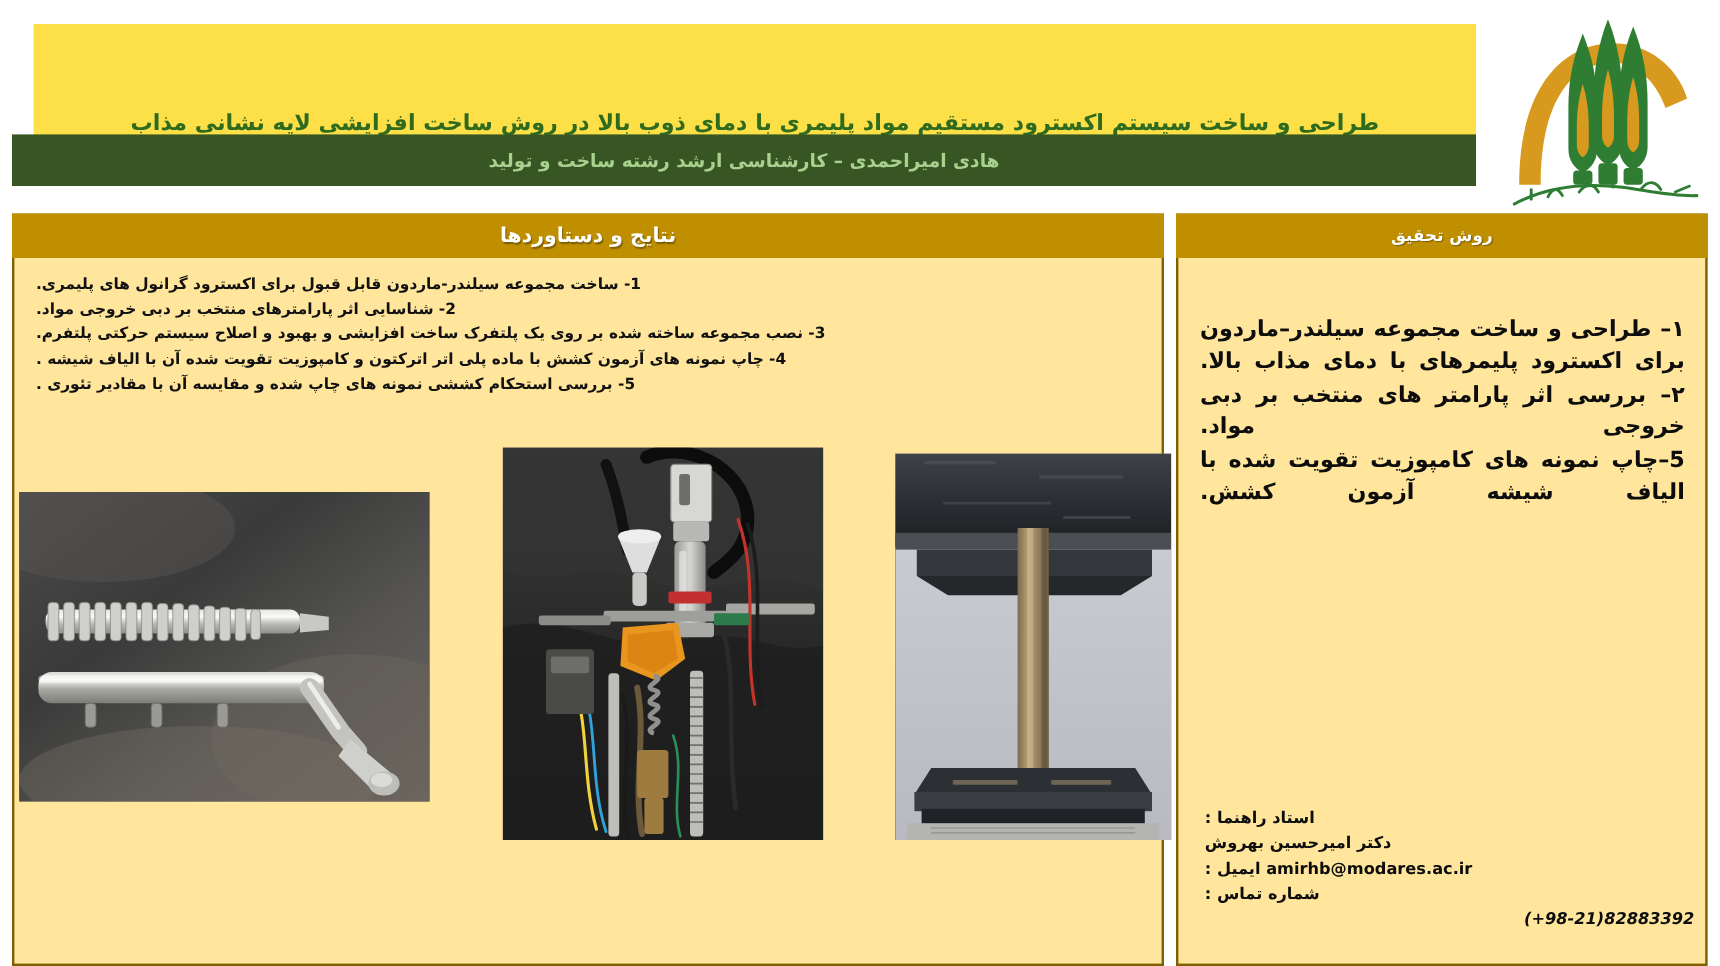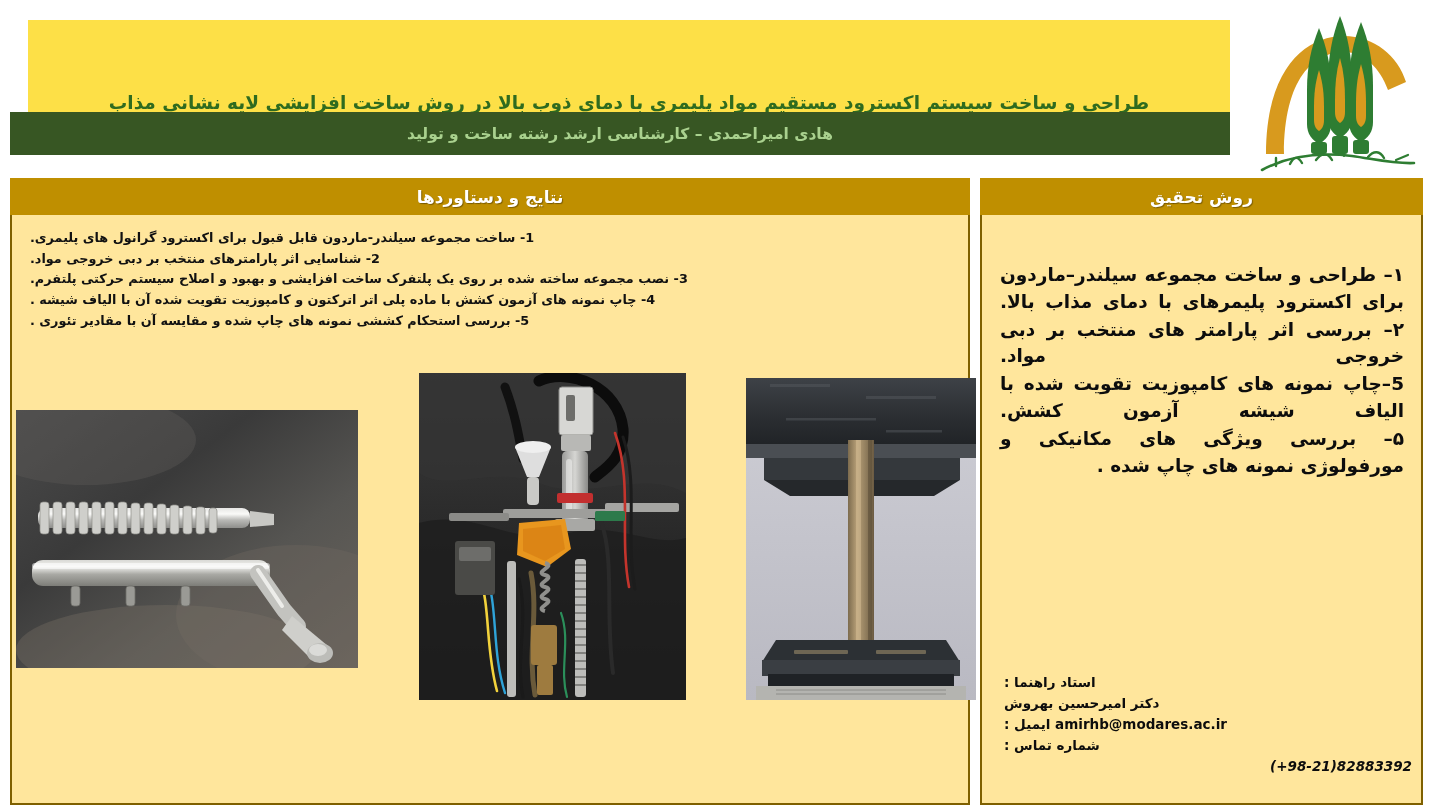--- a/index.html
+++ b/index.html
@@ -153,21 +153,21 @@
     width: 443px;
     height: 37px;
     background: #BF8F00;
     display: flex;
     align-items: center;
     justify-content: center;
     box-sizing: border-box;
   }
   #method-header-text {
     color: #FFFFFF;
-    font-size: 17px;
+    font-size: 14px;
     font-weight: bold;
     direction: rtl;
     text-shadow: 1px 1px 1px rgba(0,0,0,.35);
   }
   #method-list {
     position: absolute;
     left: 992px;
     top: 262px;
     width: 420px;
     direction: rtl;
@@ -466,21 +466,20 @@
 
 <div id="method-panel"></div>
 <div id="method-header">
   <span id="method-header-text">روش تحقیق</span>
 </div>
 
 <div id="method-list">
   <p class="method-line">۱– طراحی و ساخت مجموعه سیلندر–ماردون برای اکسترود پلیمرهای با دمای مذاب بالا.</p>
   <p class="method-line">۲– بررسی اثر پارامتر های منتخب بر دبی خروجی مواد.</p>
   <p class="method-line">5–چاپ نمونه های کامپوزیت تقویت شده با الیاف شیشه آزمون کشش.</p>
-  <p class="method-line last-ragged">۵– بررسی ویژگی های مکانیکی و مورفولوژی نمونه های چاپ شده .</p>
 </div>
 
 <div id="contact-block">
   <div class="contact-line">استاد راهنما :</div>
   <div class="contact-line">دکتر امیرحسین بهروش</div>
   <div class="contact-line">
     <span>amirhb@modares.ac.ir</span>
     <span>ایمیل :</span>
   </div>
   <div class="contact-line">شماره تماس :</div>

